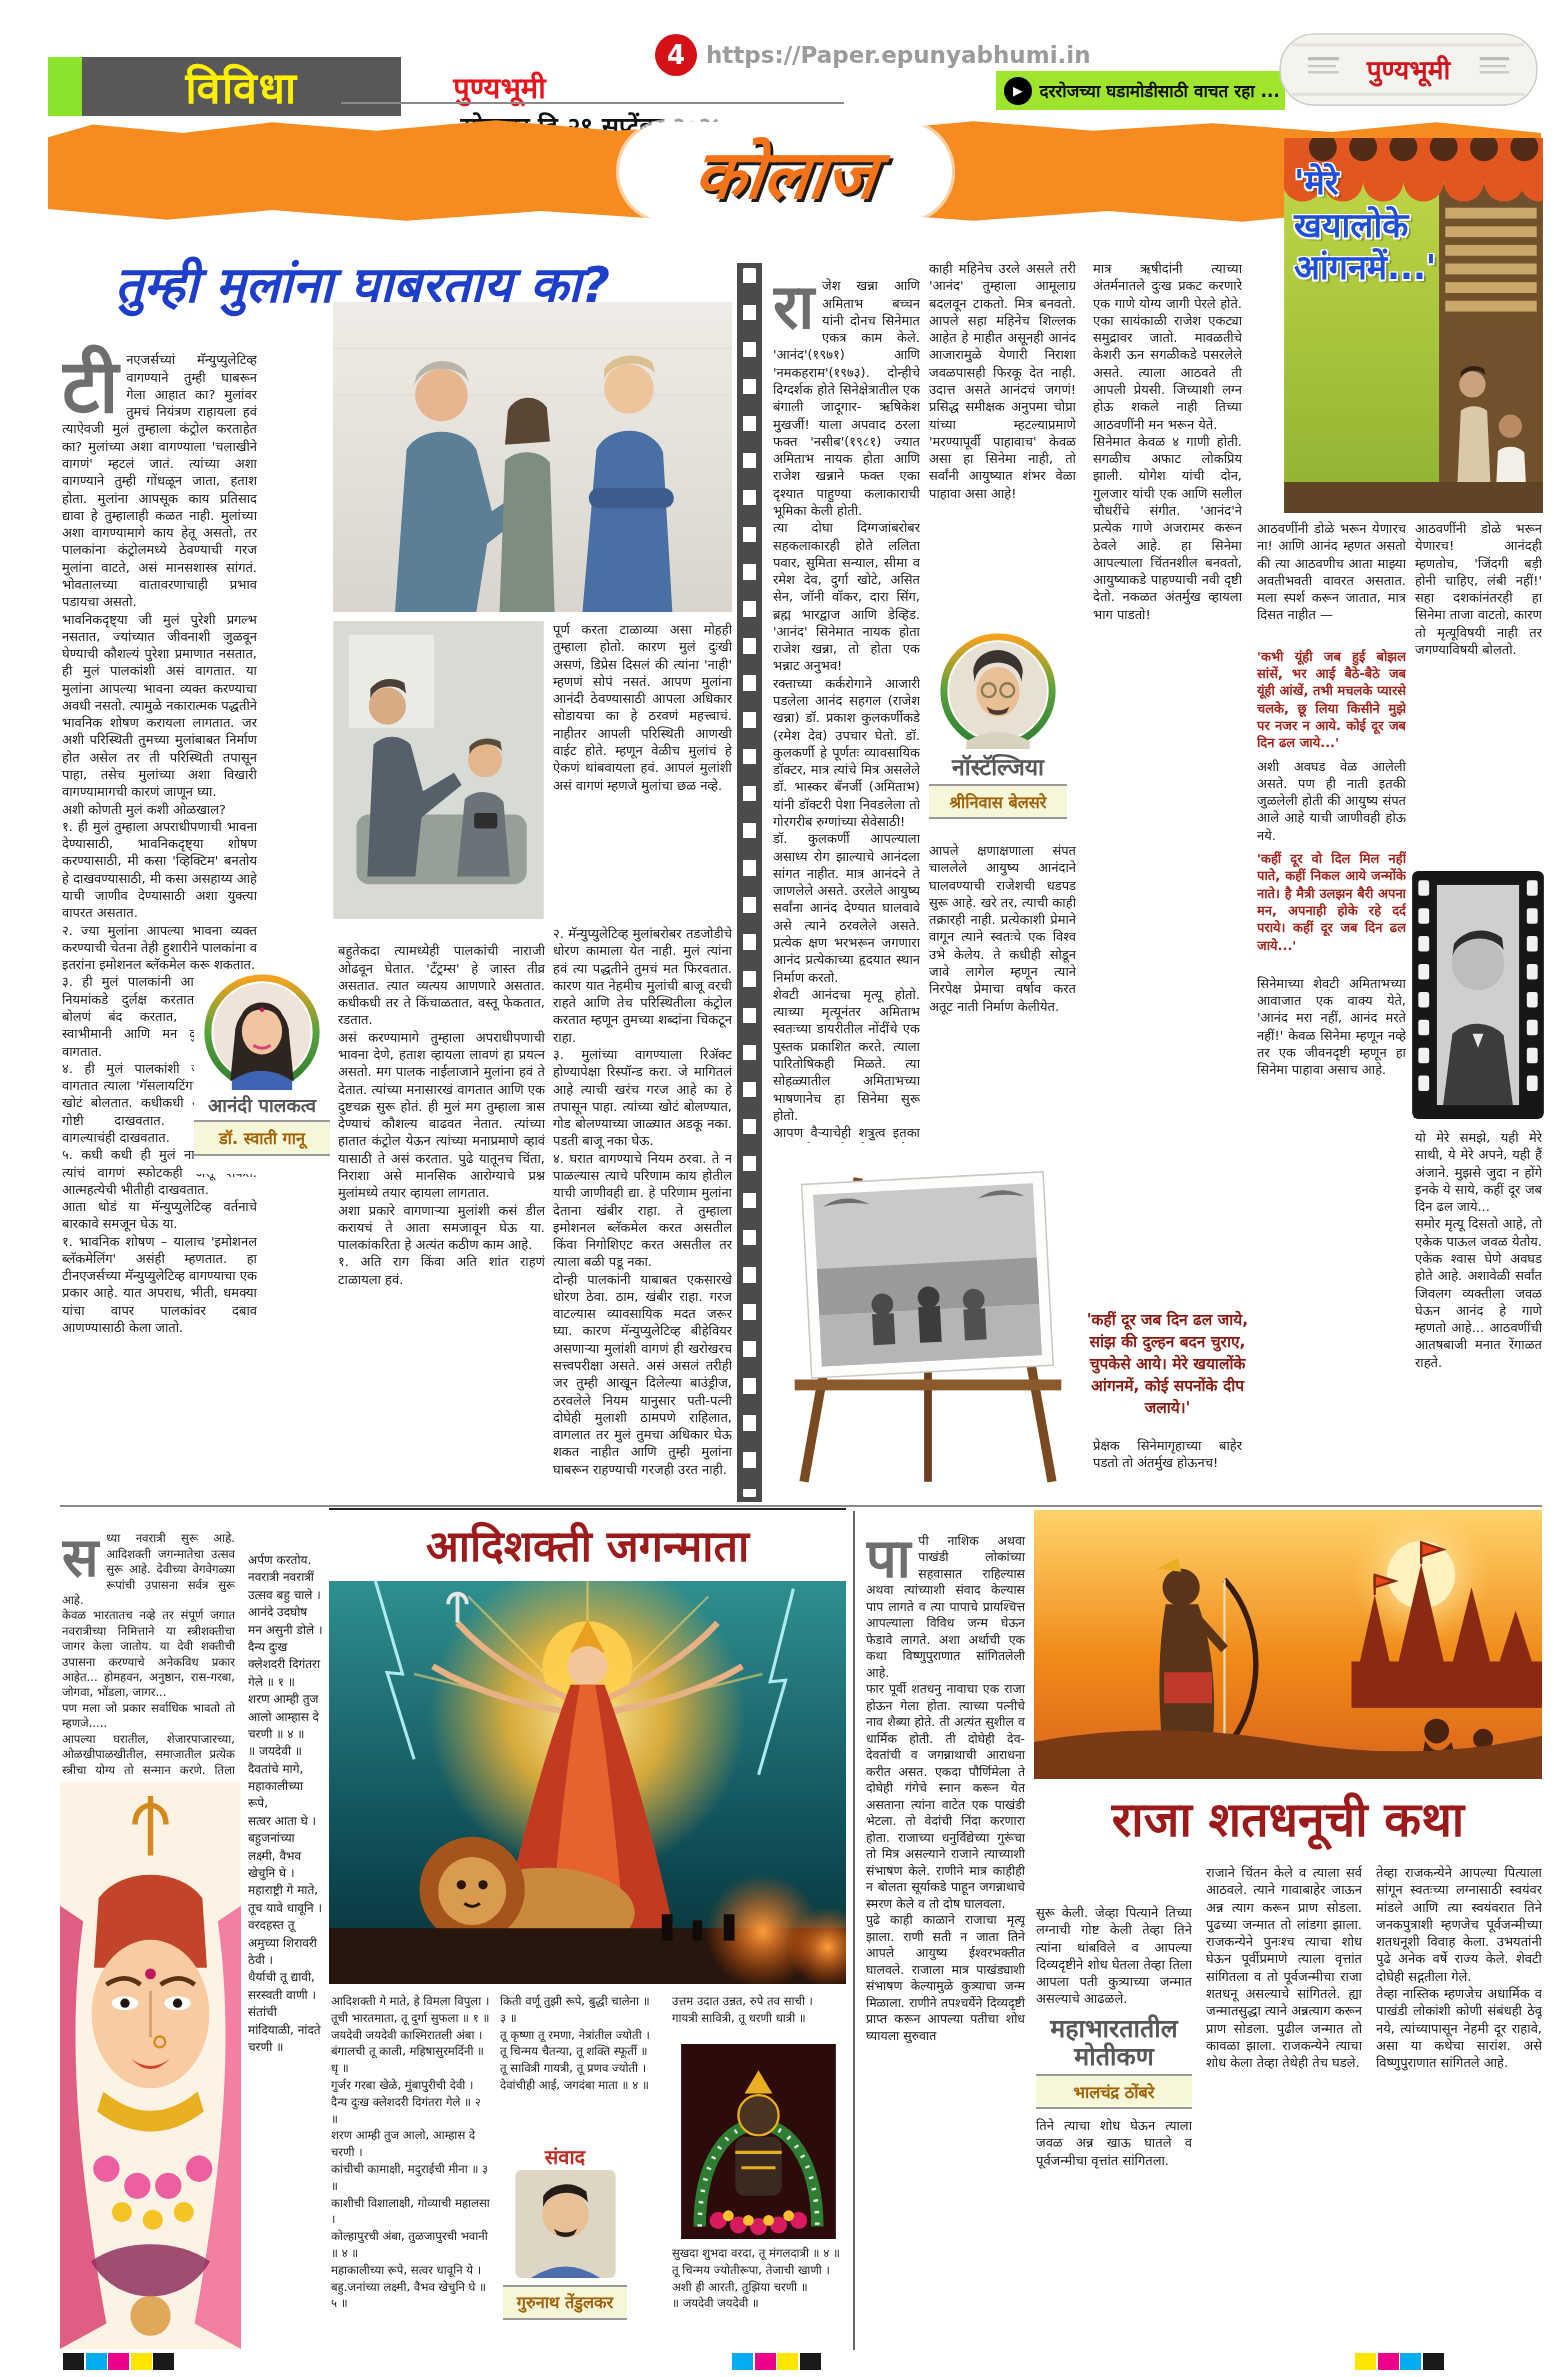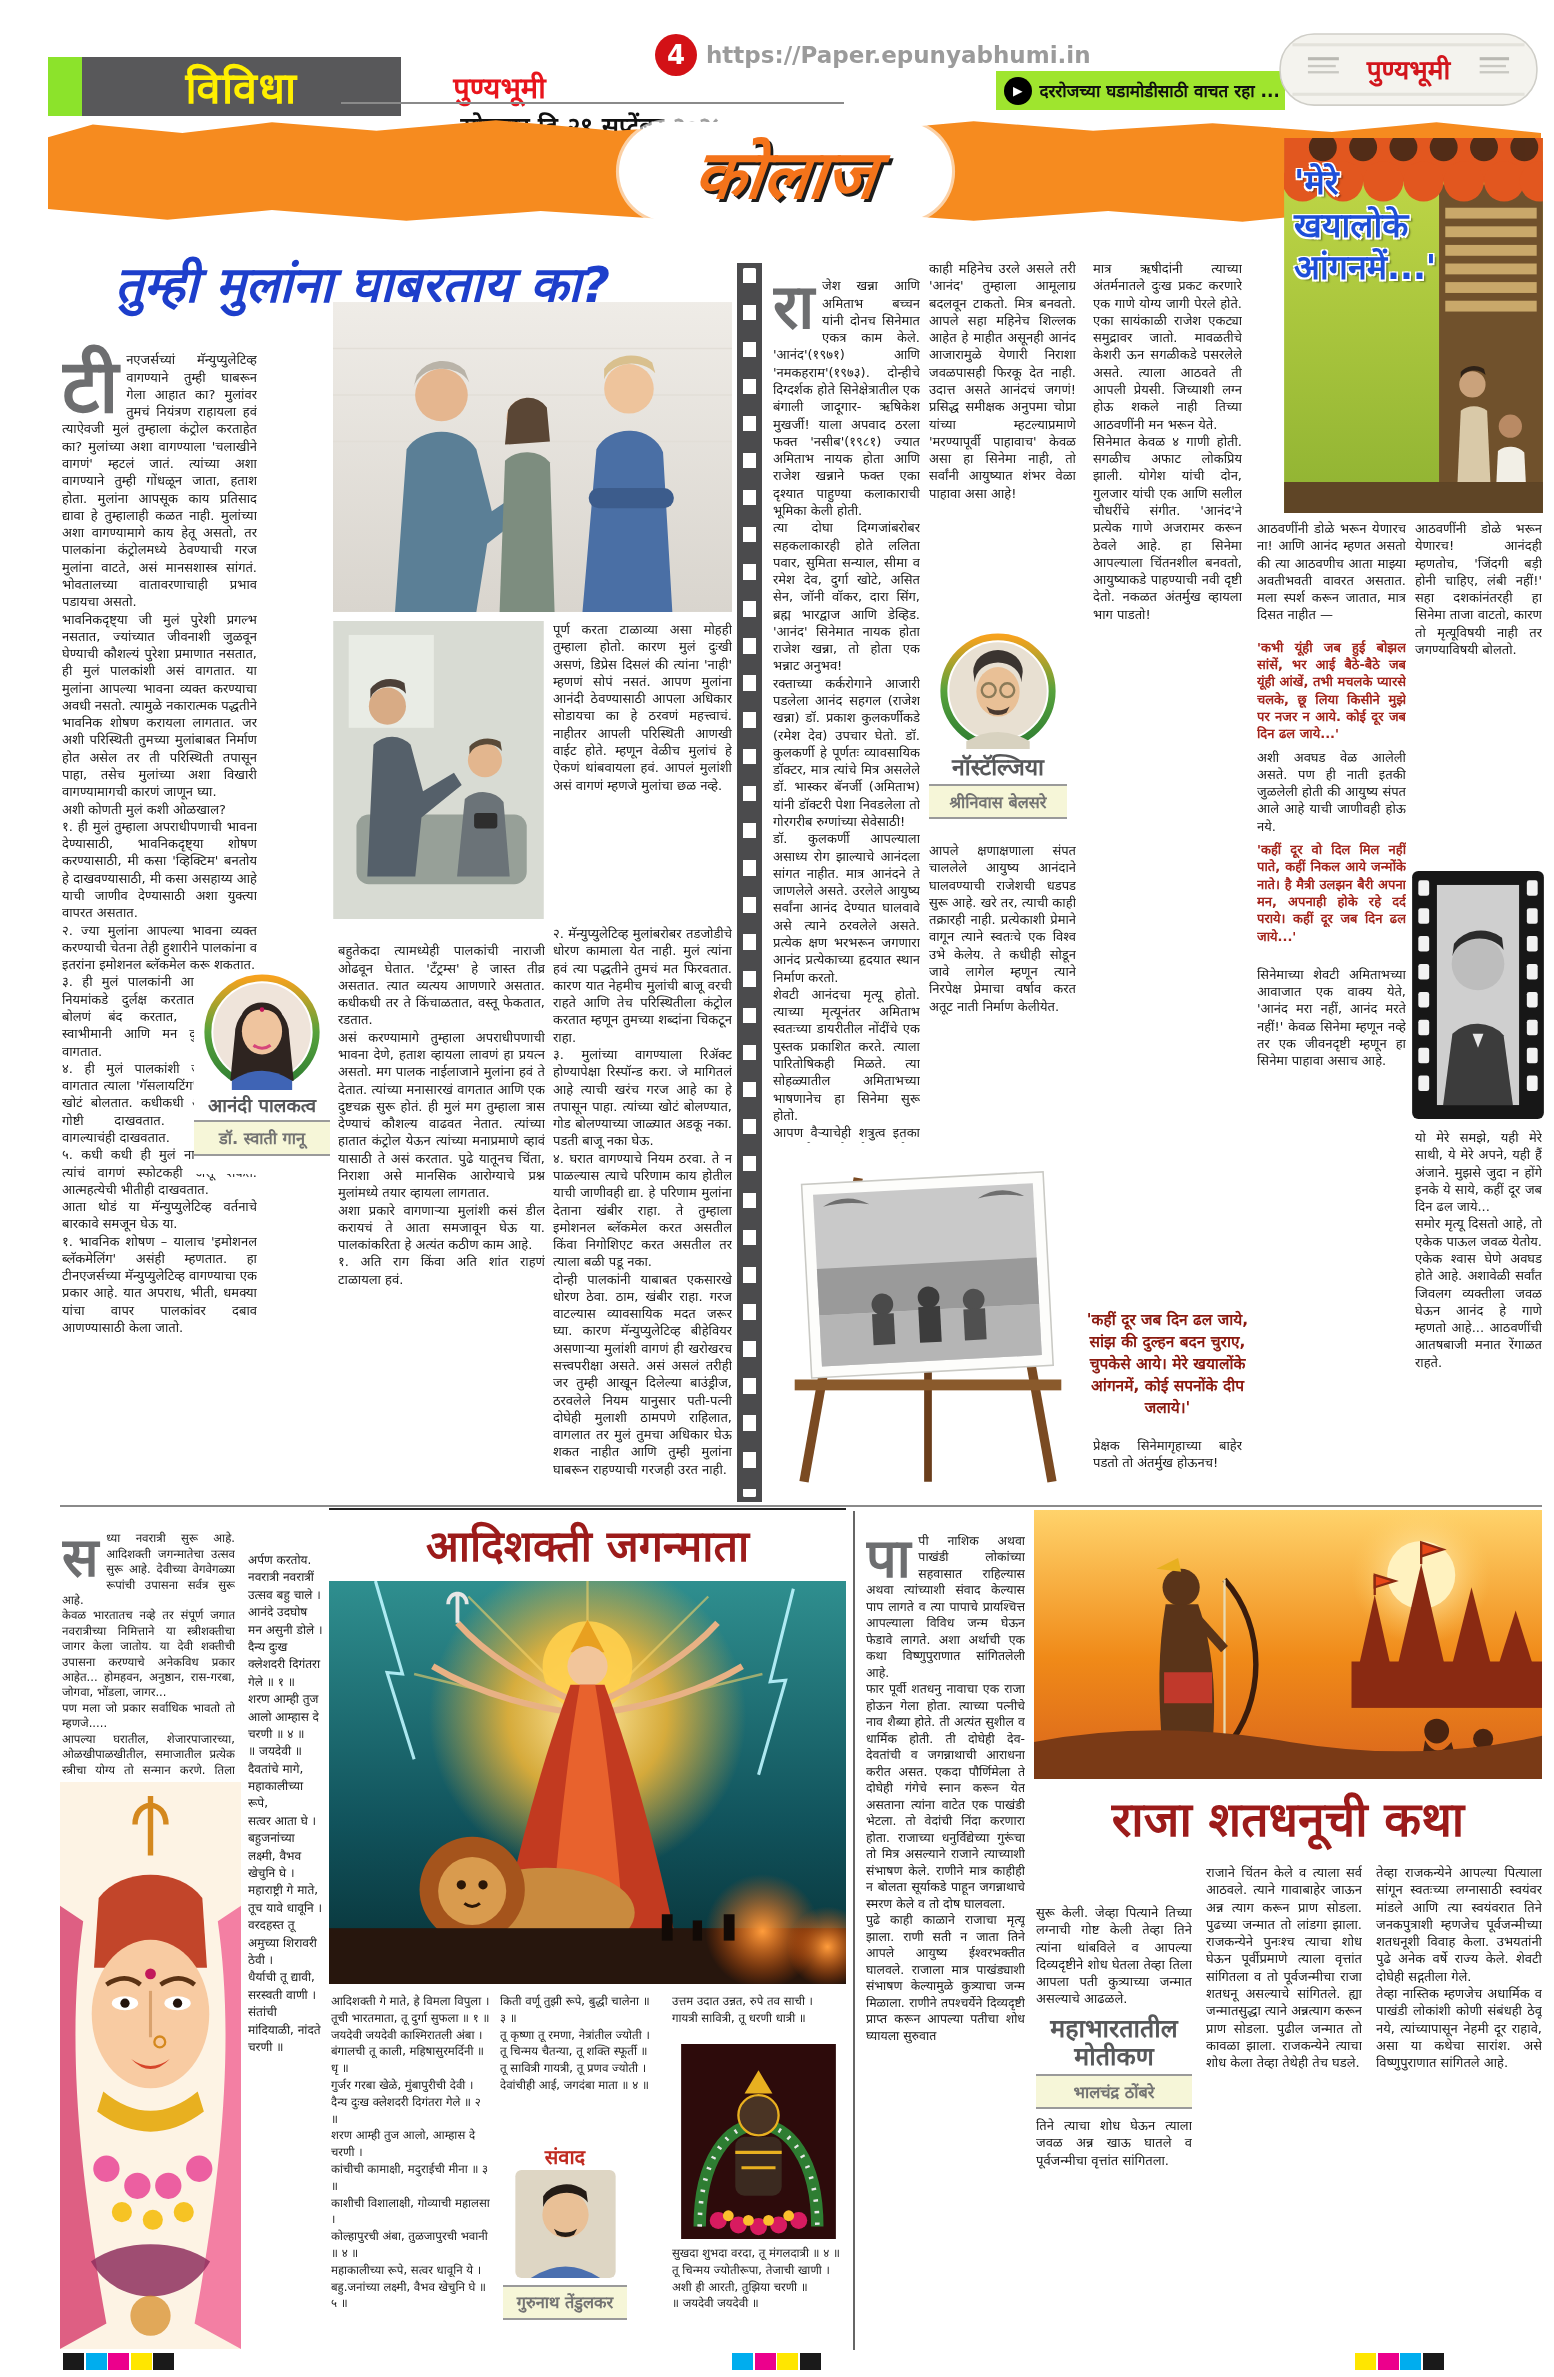--- a/index.html
+++ b/index.html
@@ -28,21 +28,21 @@
   .kolaj{font-family:"DejaVu Serif",serif;font-style:italic;font-weight:bold;font-size:67px;color:#f4731a;
          text-shadow:3.1px 3.1px 0 #1c1c1c;transform:skewX(-6deg);}
   
   .head-blue{color:#1d3ecb;font-weight:bold;font-style:italic;font-size:50px;white-space:nowrap;}
   .head-maroon{color:#9c1b1a;font-weight:bold;text-align:center;}
   .sect-rule{border-top:2.3px solid #222;}
   
   .badge{background:#fff;text-align:center;}
   .badge .blabel{font-weight:bold;color:#57585a;font-size:18.6px;line-height:1.1;margin-top:3.1px;}
   .badge .bname{margin-top:3.9px;border-top:2.3px solid #9a9a9a;border-bottom:2.3px solid #9a9a9a;background:#f6f6d8;
-                color:#737373;font-weight:bold;font-size:16.3px;padding:4.6px 1.5px;}
+                color:#a16207;font-weight:bold;font-size:16.3px;padding:4.6px 1.5px;}
   .badge .rlabel{font-weight:bold;color:#c02a20;font-size:20px;}
   .redquote{color:#a3251c;font-weight:bold;}
   .centerquote{color:#8b1a10;font-weight:bold;font-size:15.5px;text-align:center;white-space:pre-line;}
   .filmstrip{background:#4b4b4d;}
   .filmstrip .holes{position:absolute;left:6.2px;top:4.6px;bottom:4.6px;width:12.4px;
       background:repeating-linear-gradient(180deg,#fff 0 15.5px,transparent 15.5px 37px);border-radius:1.5px;}
   .vrule{background:#666;}
   .movie-title{font-weight:bold;font-size:34px;line-height:1.25;color:#1d4ed8;
       text-shadow:-1.5px -1.5px 0 #fff,1.5px -1.5px 0 #fff,-1.5px 1.5px 0 #fff,1.5px 1.5px 0 #fff,3.1px 3.1px 1.5px rgba(0,0,0,.35);}
   .reg{position:absolute;top:2353px;height:17px;display:flex;gap:1.5px;}
@@ -263,21 +263,21 @@
     <rect y="444" width="334" height="40" fill="#5f4526"></rect>
   </svg>
   <div class="abs" style="left:1294px;top:161px;width:170px;">
     <div class="movie-title">'मेरे</div>
     <div class="movie-title">खयालोके</div>
     <div class="movie-title">आंगनमें...'</div>
   </div>
 
   <div class="abs" style="left:1257px;top:520px;width:149px;height:982px;overflow:hidden;">
     <div class="bodytext" style="width:149px;">आठवणींनी डोळे भरून येणारच ना! आणि आनंद म्हणत असतो की त्या आठवणीच आता माझ्या अवतीभवती वावरत असतात. मला स्पर्श करून जातात, मात्र दिसत नाहीत —</div>
-    <div class="bodytext redquote" style="width:149px;margin-top:15px;">'कभी यूंही जब हुई बोझल सांसें, भर आई बैठे-बैठे जब यूंही आंखें, तभी मचलके प्यारसे चलके, छू लिया किसीने मुझे पर नजर न आये. कोई दूर जब दिन ढल जाये...'</div>
+    <div class="bodytext redquote" style="width:149px;margin-top:24px;">'कभी यूंही जब हुई बोझल सांसें, भर आई बैठे-बैठे जब यूंही आंखें, तभी मचलके प्यारसे चलके, छू लिया किसीने मुझे पर नजर न आये. कोई दूर जब दिन ढल जाये...'</div>
     <div class="bodytext" style="width:149px;margin-top:6.2px;">अशी अवघड वेळ आलेली असते. पण ही नाती इतकी जुळलेली होती की आयुष्य संपत आले आहे याची जाणीवही होऊ नये.</div>
     <div class="bodytext redquote" style="width:149px;margin-top:6.2px;">'कहीं दूर वो दिल मिल नहीं पाते, कहीं निकल आये जन्मोंके नाते। है मैत्री उलझन बैरी अपना मन, अपनाही होके रहे दर्द पराये। कहीं दूर जब दिन ढल जाये...'</div>
     <div class="bodytext" style="width:149px;margin-top:21px;">सिनेमाच्या शेवटी अमिताभच्या आवाजात एक वाक्य येते, 'आनंद मरा नहीं, आनंद मरते नहीं!' केवळ सिनेमा म्हणून नव्हे तर एक जीवनदृष्टी म्हणून हा सिनेमा पाहावा असाच आहे.</div>
   </div>
 
   <div class="abs bodytext" style="left:1415px;top:520px;width:127px;height:345px;">आठवणींनी डोळे भरून येणारच! आनंदही म्हणतोच, 'जिंदगी बड़ी होनी चाहिए, लंबी नहीं!' सहा दशकांनंतरही हा सिनेमा ताजा वाटतो, कारण तो मृत्यूविषयी नाही तर जगण्याविषयी बोलतो.</div>
   <svg class="abs" style="left:1412px;top:871px;" width="132" height="248" viewBox="0 0 170 320">
     <rect width="170" height="320" rx="8" fill="#171717"></rect>
     <g fill="#f2f2f2">
         <rect x="8" y="12" width="14" height="20" rx="3"></rect>

